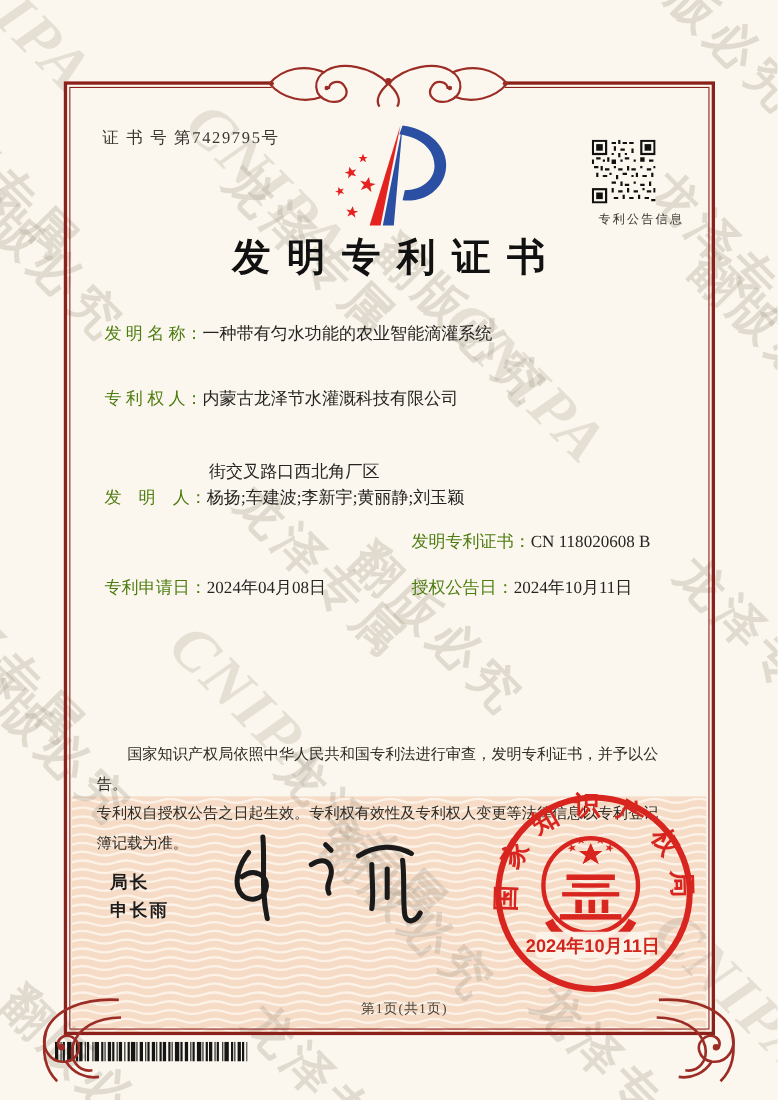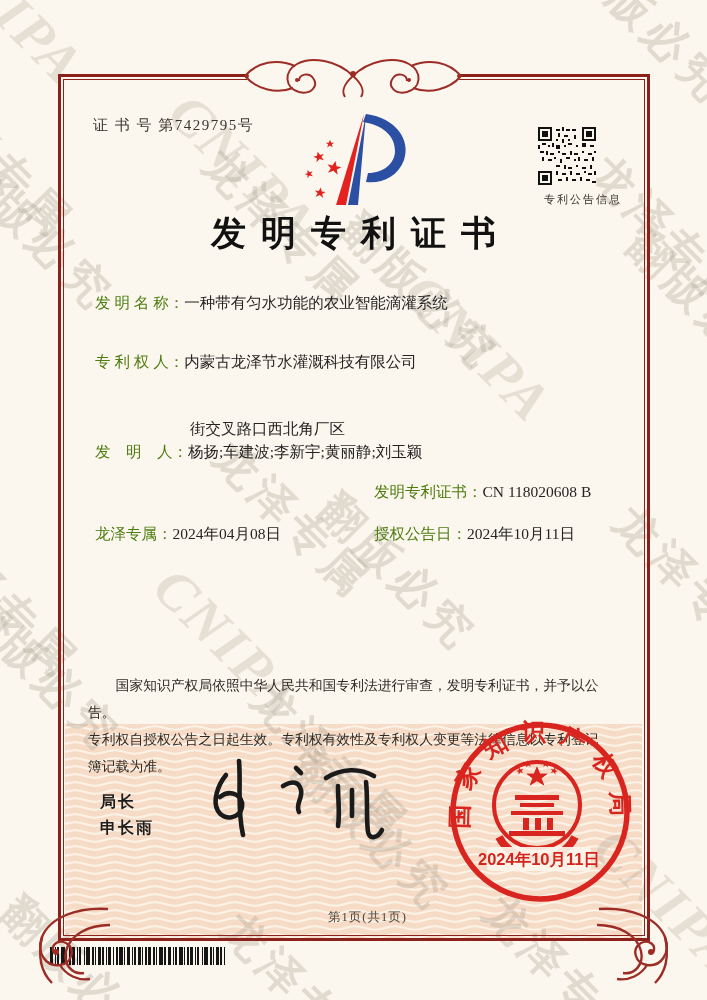--- a/index.html
+++ b/index.html
@@ -188,21 +188,21 @@
   </div>
   <div class="row" style="left:190px;top:419px">
     <span>街交叉路口西北角厂区</span>
   </div>
 
   <div class="row row2" style="top:482px">
     <span class="lbl">发明专利证书：</span><span>CN 118020608 B</span>
   </div>
 
   <div class="row" style="top:524px">
-    <span class="lbl">龙泽专属：</span><span>2024年04月08日</span>
+    <span class="lbl">专利申请日：</span><span>2024年04月08日</span>
   </div>
   <div class="row row2" style="top:524px">
     <span class="lbl">授权公告日：</span><span>2024年10月11日</span>
   </div>
 
 
   <div class="stmt" style="top:672px">
     <div class="indent">国家知识产权局依照中华人民共和国专利法进行审查，发明专利证书，并予以公告。</div>
     <div>专利权自授权公告之日起生效。专利权有效性及专利权人变更等法律信息以专利登记簿记载为准。</div>
   </div>

